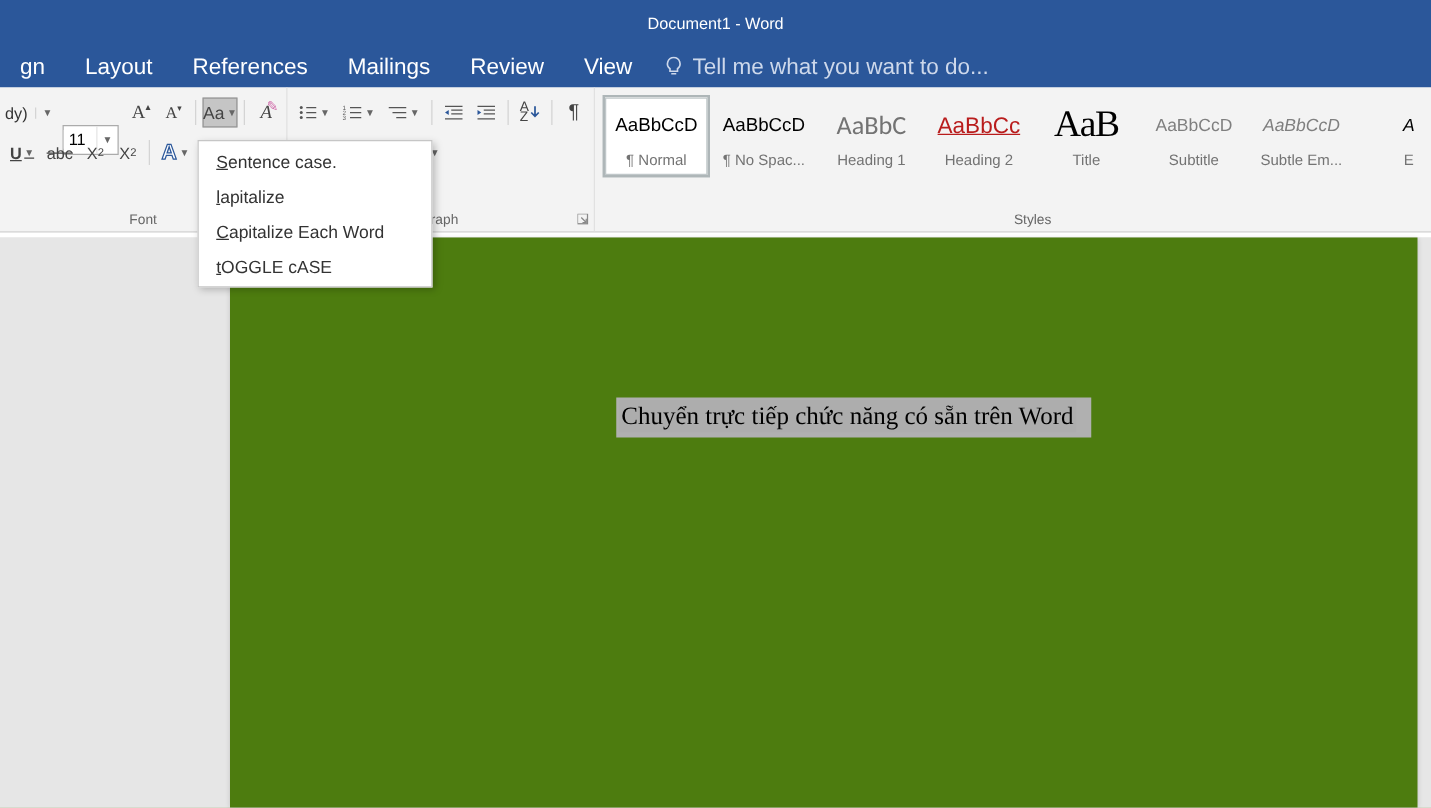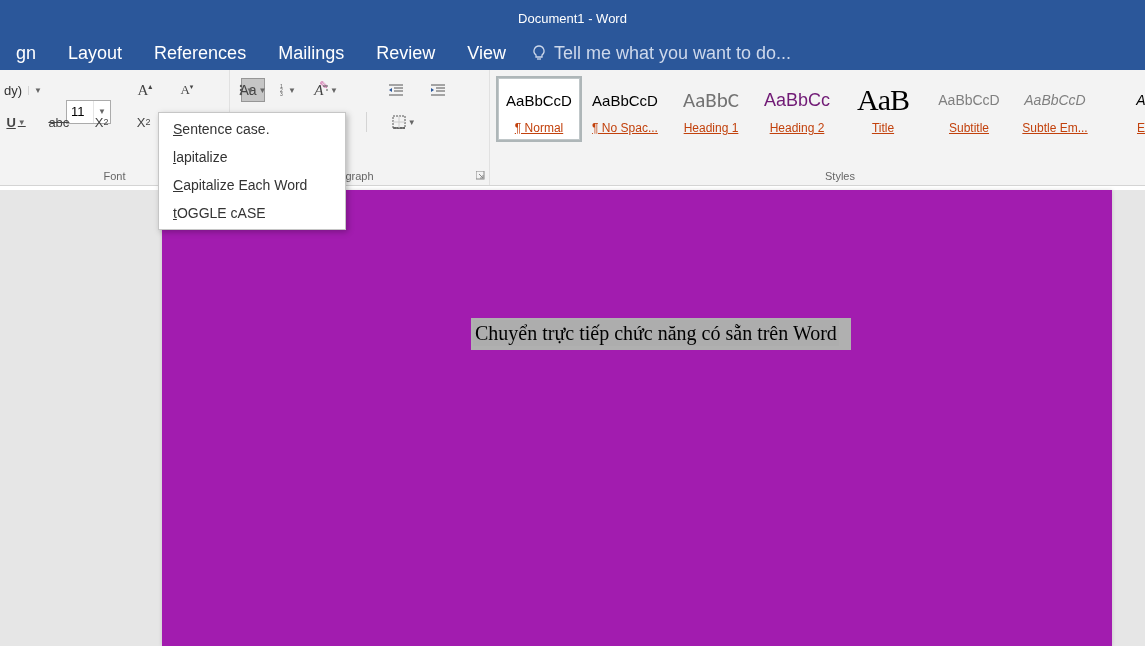--- a/index.html
+++ b/index.html
@@ -8,49 +8,49 @@
 .titlebar { height: 36px; background: #2b579a; color: #fff; display: flex; align-items: center; justify-content: center; font-size: 13px; }
 .tabbar { height: 34px; background: #2b579a; display: flex; align-items: center; padding-left: 0; color: #fff; font-size: 18px; }
 .tabbar .tab { padding: 0 16px; height: 100%; display: flex; align-items: center; cursor: pointer; }
 .tellme { display: flex; align-items: center; color: #cdd8eb; margin-left: 10px; }
 .tellme .bulb { margin-right: 8px; }
 
 .ribbon { height: 116px; background: #f3f3f3; border-bottom: 1px solid #d4d4d4; display: flex; position: relative; }
 .group { border-right: 1px solid #e1e1e1; padding: 2px 4px 0 4px; display: flex; flex-direction: column; position: relative; }
 .group-label { text-align: center; font-size: 11px; color: #666; padding: 2px 0 3px; position: absolute; bottom: 0; left: 0; right: 0; }
 .group-rows { display: flex; flex-direction: column; gap: 4px; padding-top: 4px; }
-.row { display: flex; align-items: center; gap: 18px; height: 28px; }
+.row { display: flex; align-items: center; gap: 2px; height: 28px; }
 
 .btn { display: inline-flex; align-items: center; justify-content: center; height: 24px; min-width: 24px; padding: 0 3px; cursor: pointer; border: 1px solid transparent; font-size: 13px; color: #444; }
 .btn.active { background: #c5c5c5; border: 1px solid #969696; }
 .btn .dd { font-size: 8px; margin-left: 2px; color: #666; }
 .sep { width: 1px; height: 20px; background: #d4d4d4; margin: 0 3px; }
 
 .fontsize-box { display: flex; align-items: center; border: 1px solid #ababab; background: #fff; height: 24px; }
 .fontsize-box input { border: none; width: 26px; text-align: left; padding-left: 4px; font-size: 13px; outline: none; }
 .fontsize-box .dd { font-size: 8px; padding: 0 4px; color: #666; border-left: 1px solid #e5e5e5; height: 100%; display:flex; align-items:center; }
 
 .launcher { position: absolute; right: 3px; bottom: 4px; font-size: 10px; color: #666; cursor:pointer; }
 
 
 .styles-gallery { display: flex; padding: 4px 2px; gap: 0; }
 .style-item { width: 86px; height: 66px; border: 1px solid transparent; display: flex; flex-direction: column; align-items: center; justify-content: center; cursor:pointer; }
 .style-item.selected { border: 2px solid #aeb6b8; background: #fff; box-shadow: inset 0 0 0 1px #c0c7c9; }
 .style-preview { font-size: 15px; height: 34px; display:flex; align-items:center; }
-.style-name { font-size: 12px; color: #c2410c; margin-top: 4px; text-decoration: underline; }
+.style-name { font-size: 12px; color: #737373; margin-top: 4px; }
 
 
 .dropdown { position: absolute; top: 42px; left: 158px; width: 188px; background: #fff; border: 1px solid #c6c6c6; box-shadow: 2px 2px 6px rgba(0,0,0,.25); padding: 2px 0; z-index: 100; }
 .dropdown .mi { padding: 6px 14px; font-size: 14px; color: #333; cursor:pointer; }
 .dropdown .mi .ul { text-decoration: underline; }
 
 
 .docarea { position: absolute; top: 190px; left: 0; right: 0; bottom: 0; background: #e6e6e6; display: flex; }
 .page-wrap { flex: 1; background: #e6e6e6; position: relative; }
-.page { position: absolute; left: 162px; top: 0; width: 950px; background: #a21caf; bottom: 0; box-shadow: 0 0 4px rgba(0,0,0,.15); padding-left: 20px; }
+.page { position: absolute; left: 184px; top: 0; width: 950px; background: #4d7c0f; bottom: 0; box-shadow: 0 0 4px rgba(0,0,0,.15); padding-left: 20px; }
 .sel-text { position: absolute; left: 311px; top: 130px; background: #adadad; color: #000; font-family: "Times New Roman", serif; font-size: 20px; padding: 0 2px; line-height: 26px; }
 .sel-block { position:absolute; left:309px; top:128px; width: 380px; height:32px; background:#b0b0b0; }
 
 svg { display:block; }
 .font-partial { display:flex; align-items:center; }
 </style>
 </head>
 <body>
 
 <div class="titlebar">
@@ -231,21 +231,21 @@
         </div>
         <div class="style-item">
           <div class="style-preview" style="color:#000;font-size:15px;">AaBbCcD</div>
           <div class="style-name">¶ No Spac...</div>
         </div>
         <div class="style-item">
           <div class="style-preview" style="color:#737373;font-size:21px;font-family:Calibri,sans-serif;">AaBbC</div>
           <div class="style-name">Heading 1</div>
         </div>
         <div class="style-item">
-          <div class="style-preview" style="color:#701a75;font-size:18px;">AaBbCc</div>
+          <div class="style-preview" style="color:#b91c1c;font-size:18px;text-decoration:underline;">AaBbCc</div>
           <div class="style-name">Heading 2</div>
         </div>
         <div class="style-item">
           <div class="style-preview" style="color:#000;font-size:30px;font-family:&quot;Times New Roman&quot;,serif;letter-spacing:-1px;">AaB</div>
           <div class="style-name">Title</div>
         </div>
         <div class="style-item">
           <div class="style-preview" style="color:#7f7f7f;font-size:14px;">AaBbCcD</div>
           <div class="style-name">Subtitle</div>
         </div>

